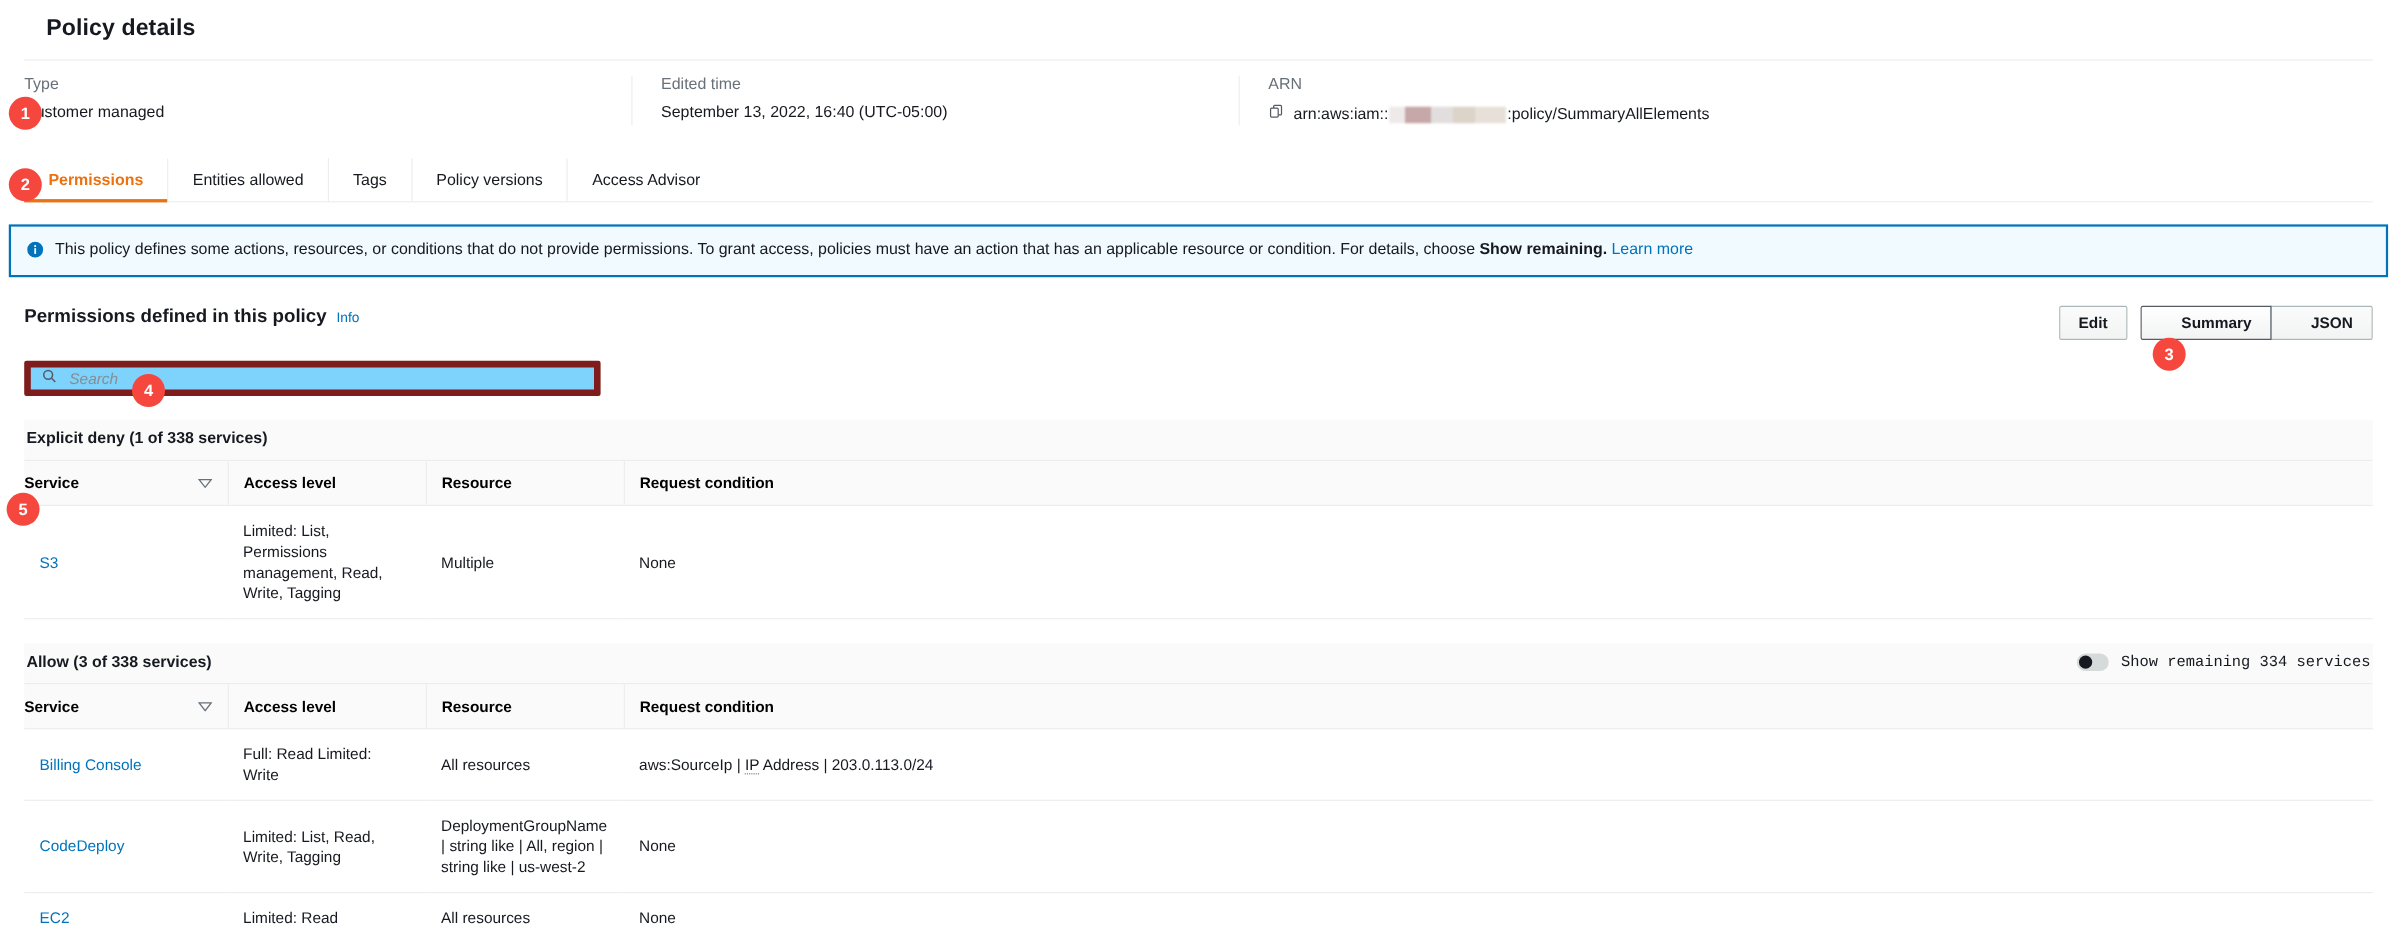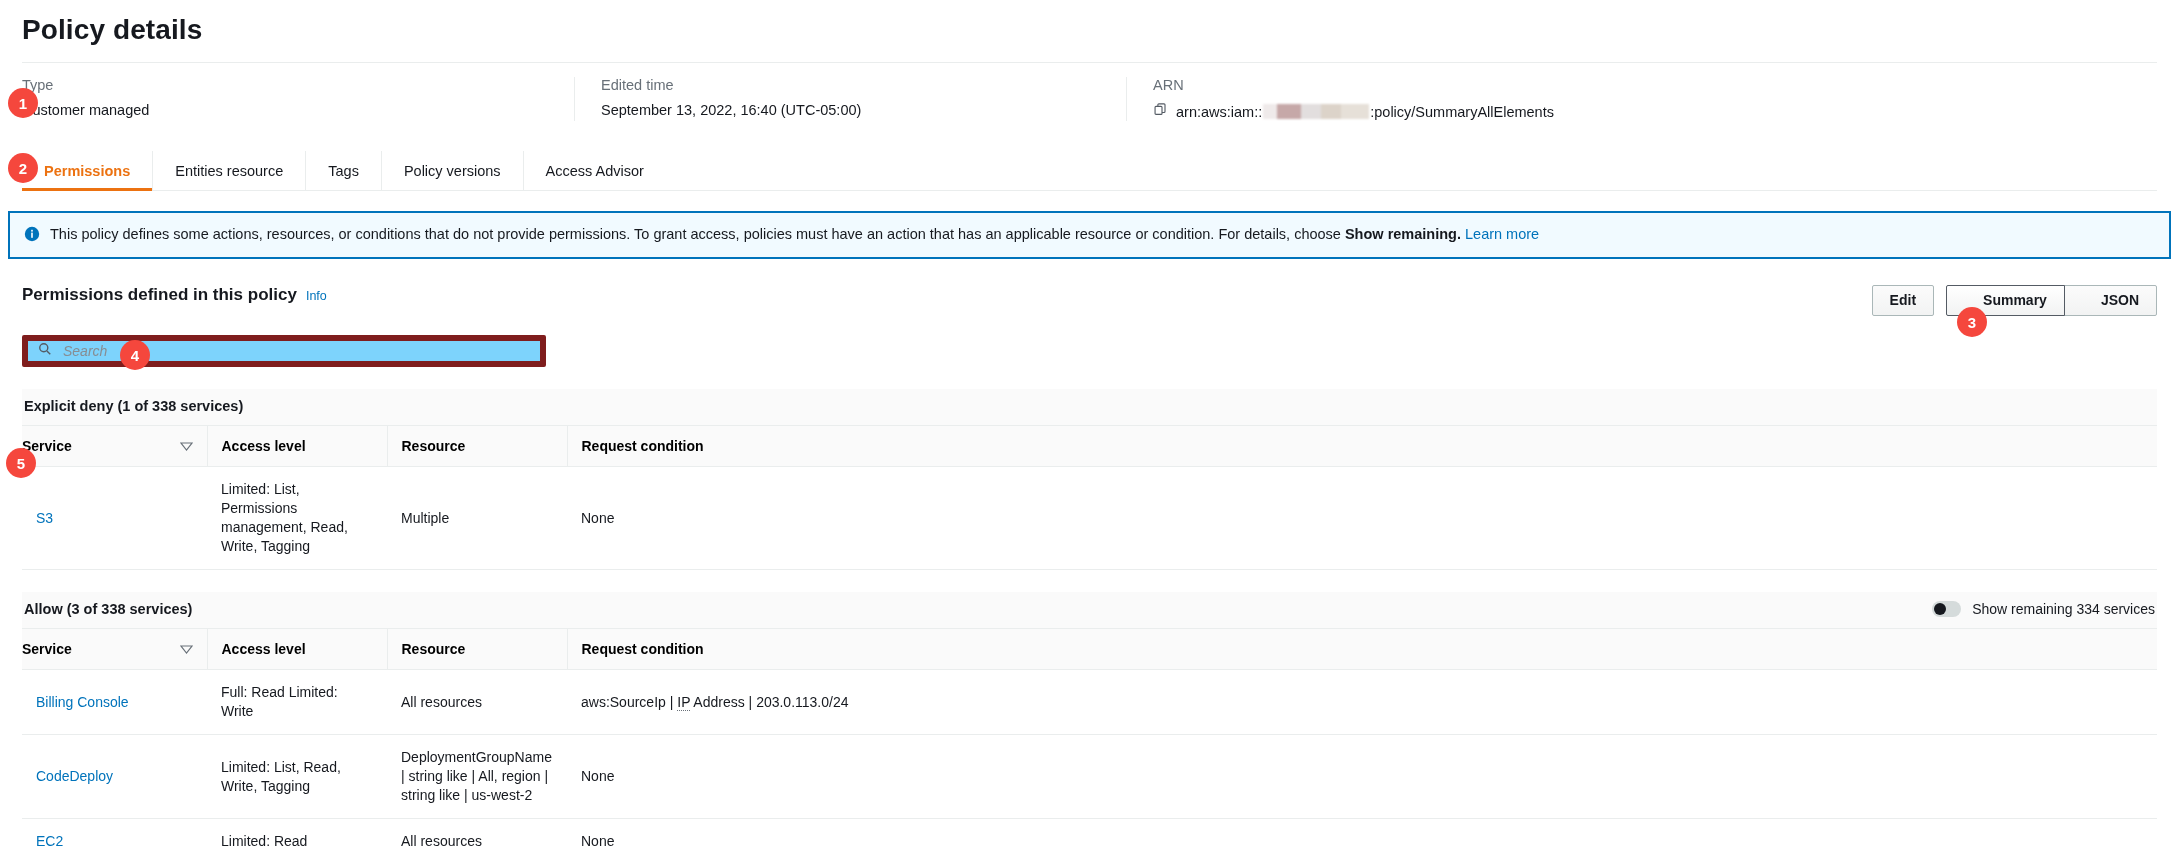--- a/index.html
+++ b/index.html
@@ -6,22 +6,22 @@
   html, body {
     margin: 0; padding: 0;
     background: #ffffff;
     font-family: "Liberation Sans", sans-serif;
     color: #16191f;
   }
   body { width: 2179px; height: 846px; position: relative; overflow: hidden; }
 
   
   .page-title {
-    font-size: 28px; font-weight: bold; color: #16191f;
-    padding: 14px 0 0 22px; letter-spacing: .1px;
+    font-size: 21px; font-weight: bold; color: #16191f;
+    padding: 14px 0 0 22px; letter-spacing: .1px; margin-left: 20px;
   }
   .title-rule { height: 1px; background: #eaeded; margin: 16px 22px 0 22px; }
 
   
   .detail-row { display: flex; padding: 14px 8px 16px 22px; }
   .detail-col { flex: 0 0 auto; padding-right: 24px; position: relative; }
   .detail-col + .detail-col { border-left: 1px solid #eaeded; padding-left: 26px; }
   .detail-col.c1 { width: 552px; }
   .detail-col.c2 { width: 552px; }
   .detail-col.c3 { width: 552px; }
@@ -100,21 +100,21 @@
   }
   .search-input::placeholder { color: #878d93; font-style: italic; }
 
   
   .group { margin-top: 22px; }
   .group-header {
     background: #fafafa; display: flex; align-items: center; justify-content: space-between;
     padding: 9px 2px 11px 2px;
   }
   .group-title { font-size: 14.5px; font-weight: bold; color: #16191f; }
-  .toggle-wrap { display: flex; align-items: flex-start; gap: 11px; }
+  .toggle-wrap { display: flex; align-items: flex-start; gap: 11px; font-family: Liberation Mono, monospace; }
   .toggle {
     width: 29px; height: 16px; border-radius: 8px; background: #d5dbdb;
     position: relative; cursor: pointer; flex: 0 0 auto;
   }
   .toggle .knob {
     position: absolute; top: 2px; left: 2px; width: 12px; height: 12px;
     border-radius: 50%; background: #16191f;
   }
   .toggle-label { font-size: 14px; color: #16191f; }
 
@@ -175,21 +175,21 @@
         </span>
     </div>
   </div>
 </div>
 
 <div class="tabs">
   <div class="tab active">
       <span>Permissions</span>
     </div>
   <div class="tab">
-      <span>Entities resource</span>
+      <span>Entities allowed</span>
     </div>
   <div class="tab">
       <span>Tags</span>
     </div>
   <div class="tab">
       <span>Policy versions</span>
     </div>
   <div class="tab">
       <span>Access Advisor</span>
     </div>

